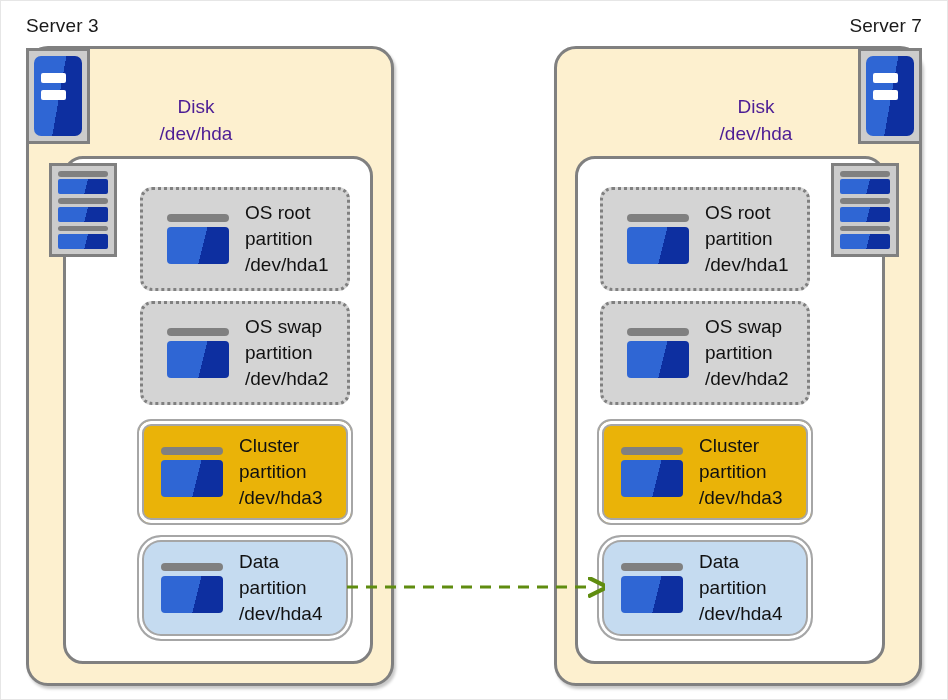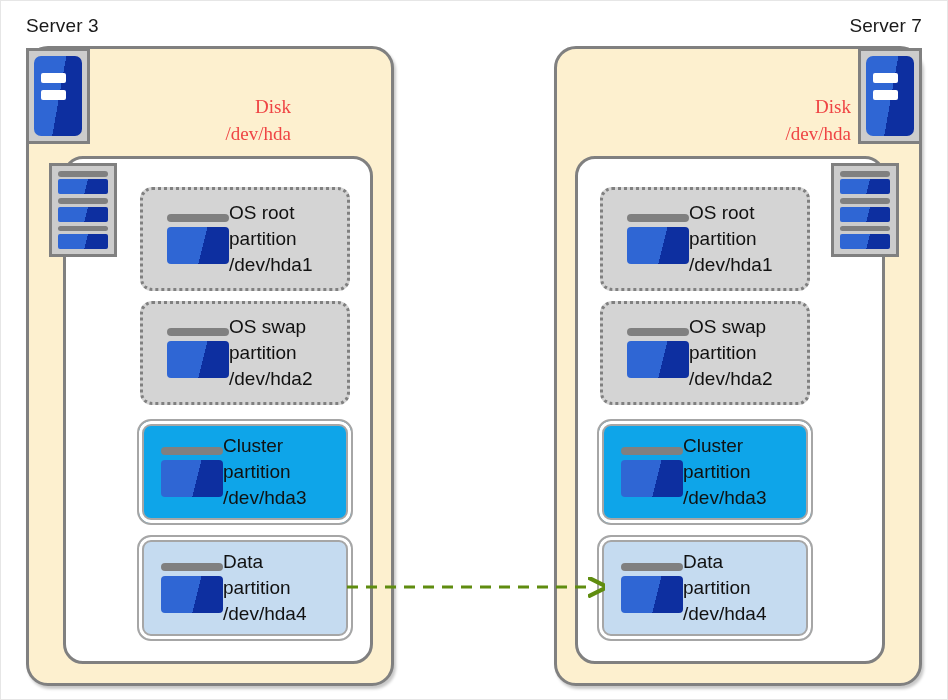--- a/index.html
+++ b/index.html
@@ -45,25 +45,24 @@
     background: #ffffff;
     border: 3px solid #808080;
     border-radius: 20px;
     box-sizing: border-box;
   }
 
   
   .disk-caption {
     position: absolute;
     font-size: 19px;
-    color: #ef4444;
-    text-align: right;
+    color: #4c1d95;
+    text-align: center;
     line-height: 1.42;
     white-space: nowrap;
-    font-family: Liberation Serif, serif;
   }
 
   
   .server-icon {
     position: absolute;
     background: #cccccc;
     border: 3px solid #808080;
     box-sizing: border-box;
     padding: 5px;
   }
@@ -127,30 +126,30 @@
     box-sizing: border-box;
     display: flex;
     align-items: center;
   }
   .partition.os {
     background: #d4d4d4;
     border: 3px dotted #808080;
     border-radius: 12px;
   }
   .partition.cluster {
-    background: #0ea5e9;
+    background: #eab308;
     border: 2px solid #a6a6a6;
     border-radius: 14px;
     box-shadow: 0 0 0 3px #ffffff inset, 0 0 0 5px #a6a6a6 inset;
     box-shadow: inset 0 0 0 3px #ffffff, inset 0 0 0 5px #a6a6a6;
   }
   .partition.data {
     background: #c5dbf0;
     border: 2px solid #a6a6a6;
-    border-radius: 14px;
+    border-radius: 24px;
     box-shadow: inset 0 0 0 3px #ffffff, inset 0 0 0 5px #a6a6a6;
   }
 
   
   .part-icon {
     position: relative;
     flex: 0 0 auto;
     width: 62px;
     height: 50px;
     margin-left: 24px;
@@ -171,20 +170,21 @@
     width: 100%;
     height: 74%;
     border-radius: 4px;
     background: linear-gradient(104deg, #2f66d4 0%, #2f66d4 57%, #0d2fa0 57%, #0d2fa0 100%);
   }
   .part-text {
     flex: 1 1 auto;
     font-size: 19px;
     line-height: 1.37;
     color: #111111;
+    padding-left: 16px;
     white-space: nowrap;
   }
 
   
   .mirror-arrow {
     position: absolute;
     pointer-events: none;
   }
   .mirror-label {
     position: absolute;

